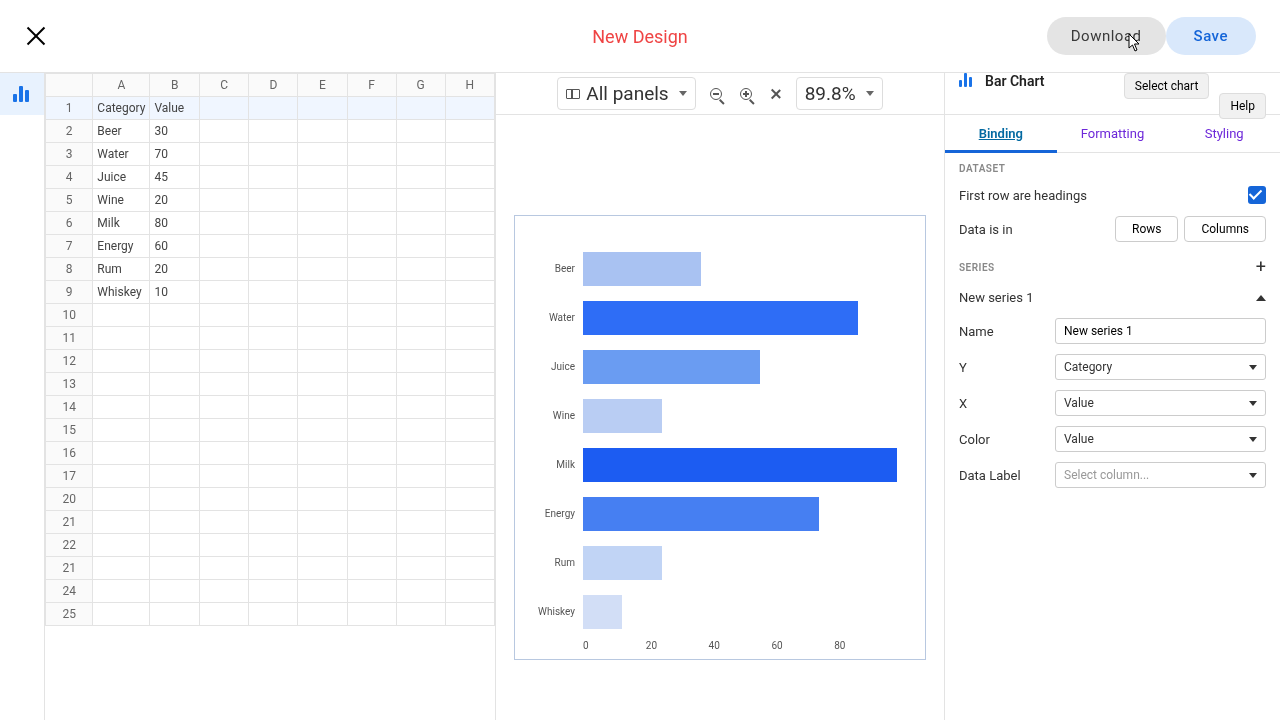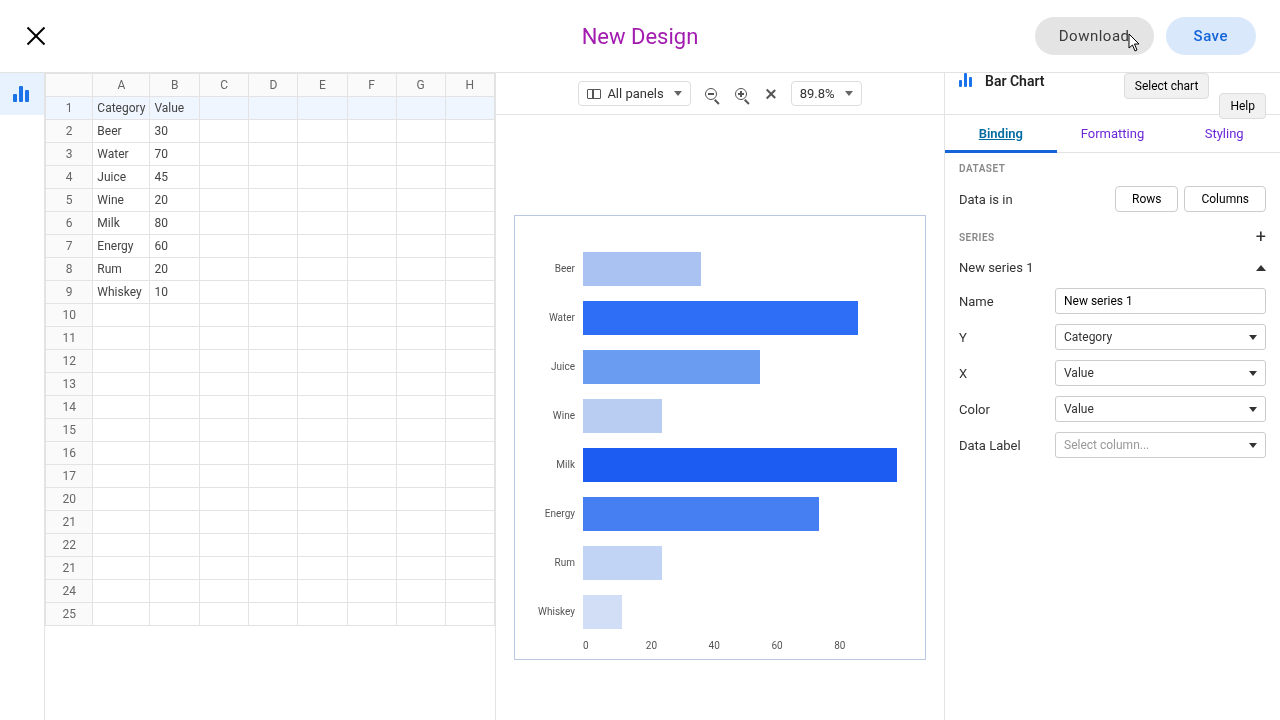--- a/index.html
+++ b/index.html
@@ -3,22 +3,22 @@
 <meta charset="utf-8">
 <style>
 * { box-sizing: border-box; margin: 0; padding: 0; font-family: -apple-system, BlinkMacSystemFont, "Segoe UI", Roboto, sans-serif; }
 body { background: #fff; width: 1280px; height: 720px; overflow: hidden; font-size: 13px; color: #333; }
 
 .topbar { height: 72px; display: flex; align-items: center; padding: 0 24px; position: relative; }
 .close-x { width: 24px; height: 24px; position: relative; cursor: pointer; }
 .close-x::before, .close-x::after { content: ""; position: absolute; left: 11px; top: 0; width: 2px; height: 24px; background: #000; }
 .close-x::before { transform: rotate(45deg); }
 .close-x::after { transform: rotate(-45deg); }
-.title { position: absolute; left: 50%; transform: translateX(-50%); font-size: 22px; font-weight: 400; color: #a21caf; }
-.topbar-right { margin-left: auto; display: flex; gap: 12px; }
+.title { position: absolute; left: 50%; transform: translateX(-50%); font-size: 18px; font-weight: 400; color: #ef4444; }
+.topbar-right { margin-left: auto; display: flex; }
 .btn-download { background: #e4e4e4; color: #3a3a3a; border: none; border-radius: 20px; padding: 10px 24px; font-size: 15px; cursor: pointer; letter-spacing: 0.5px; }
 .btn-save { background: #d9e8fb; color: #1565d8; border: none; border-radius: 20px; padding: 10px 28px; font-size: 15px; font-weight: 500; cursor: pointer; letter-spacing: 0.5px; }
 
 .main { display: flex; height: calc(100% - 72px); border-top: 1px solid #e3e3e3; }
 
 .iconbar { width: 45px; border-right: 1px solid #e3e3e3; }
 .iconbar-item { height: 42px; display: flex; align-items: center; justify-content: center; background: #e8f2fe; }
 .chart-icon { width: 18px; height: 16px; position: relative; }
 .chart-icon span { position: absolute; bottom: 0; width: 4px; background: #1a73e8; border-radius: 1px; }
 .chart-icon span:nth-child(1){ left:0; height:8px; }
@@ -33,21 +33,21 @@
 .sheet { flex: 1; overflow: auto; }
 .sheet table { border-collapse: collapse; width: 100%; }
 .sheet th, .sheet td { border: 1px solid #e3e3e3; height: 23px; font-size: 12px; font-weight: 400; text-align: left; padding: 0 4px; color: #444; }
 .sheet th { background: #fafafa; text-align: center; color: #666; font-weight: 400; }
 .sheet .rownum { text-align: center; background: #fafafa; width: 48px; color: #666; }
 .sheet th.colhead { width: 50px; }
 .sheet tr.hl td { background: #f0f6ff; }
 
 .chart-panel { flex: 1; border-right: 1px solid #e3e3e3; display: flex; flex-direction: column; }
 .chart-toolbar { height: 42px; display: flex; align-items: center; justify-content: center; gap: 12px; border-bottom: 1px solid #e3e3e3; }
-.dropdown { display: flex; align-items: center; gap: 6px; border: 1px solid #ddd; border-radius: 4px; padding: 4px 8px; font-size: 13px; cursor: pointer; background: #fff; text-align: center; }
+.dropdown { display: flex; align-items: center; gap: 6px; border: 1px solid #ddd; border-radius: 4px; padding: 4px 8px; font-size: 19px; cursor: pointer; background: #fff; text-align: center; }
 .caret { width: 0; height: 0; border-left: 4px solid transparent; border-right: 4px solid transparent; border-top: 5px solid #666; margin-left: 4px; }
 .tb-icon { width: 16px; height: 16px; display: inline-flex; align-items: center; justify-content: center; cursor: pointer; color: #555; }
 .panels-icon { width: 14px; height: 10px; border: 1.5px solid #555; border-radius: 1px; position: relative; }
 .panels-icon::after { content:""; position:absolute; left:4px; top:0; bottom:0; width:1.5px; background:#555; }
 .zoom-group { display: flex; gap: 14px; align-items: center; }
 .x-icon { width:12px; height:12px; position:relative; }
 .x-icon::before,.x-icon::after{ content:""; position:absolute; left:5px; top:0; width:1.5px; height:12px; background:#555;}
 .x-icon::before{ transform:rotate(45deg);} .x-icon::after{ transform:rotate(-45deg);}
 .mag { width:12px; height:12px; border:1.5px solid #555; border-radius:50%; position:relative; }
 .mag::after { content:""; position:absolute; right:-4px; bottom:-4px; width:6px; height:1.5px; background:#555; transform:rotate(45deg); }
@@ -493,20 +493,24 @@
       <button class="help-btn">Help</button>
     </div>
     <div class="tabs">
       <div class="tab active">Binding</div>
       <div class="tab">Formatting</div>
       <div class="tab">Styling</div>
     </div>
 
     <div class="section-label">DATASET</div>
     <div class="row">
+      <div class="row-label">First row are headings</div>
+      <div class="check"></div>
+    </div>
+    <div class="row">
       <div class="row-label">Data is in</div>
       <div class="seg">
         <button class="seg-btn">Rows</button>
         <button class="seg-btn">Columns</button>
       </div>
     </div>
 
     <div class="section-bar">
       <div class="section-label" style="padding:0">SERIES</div>
       <div class="plus">+</div>

